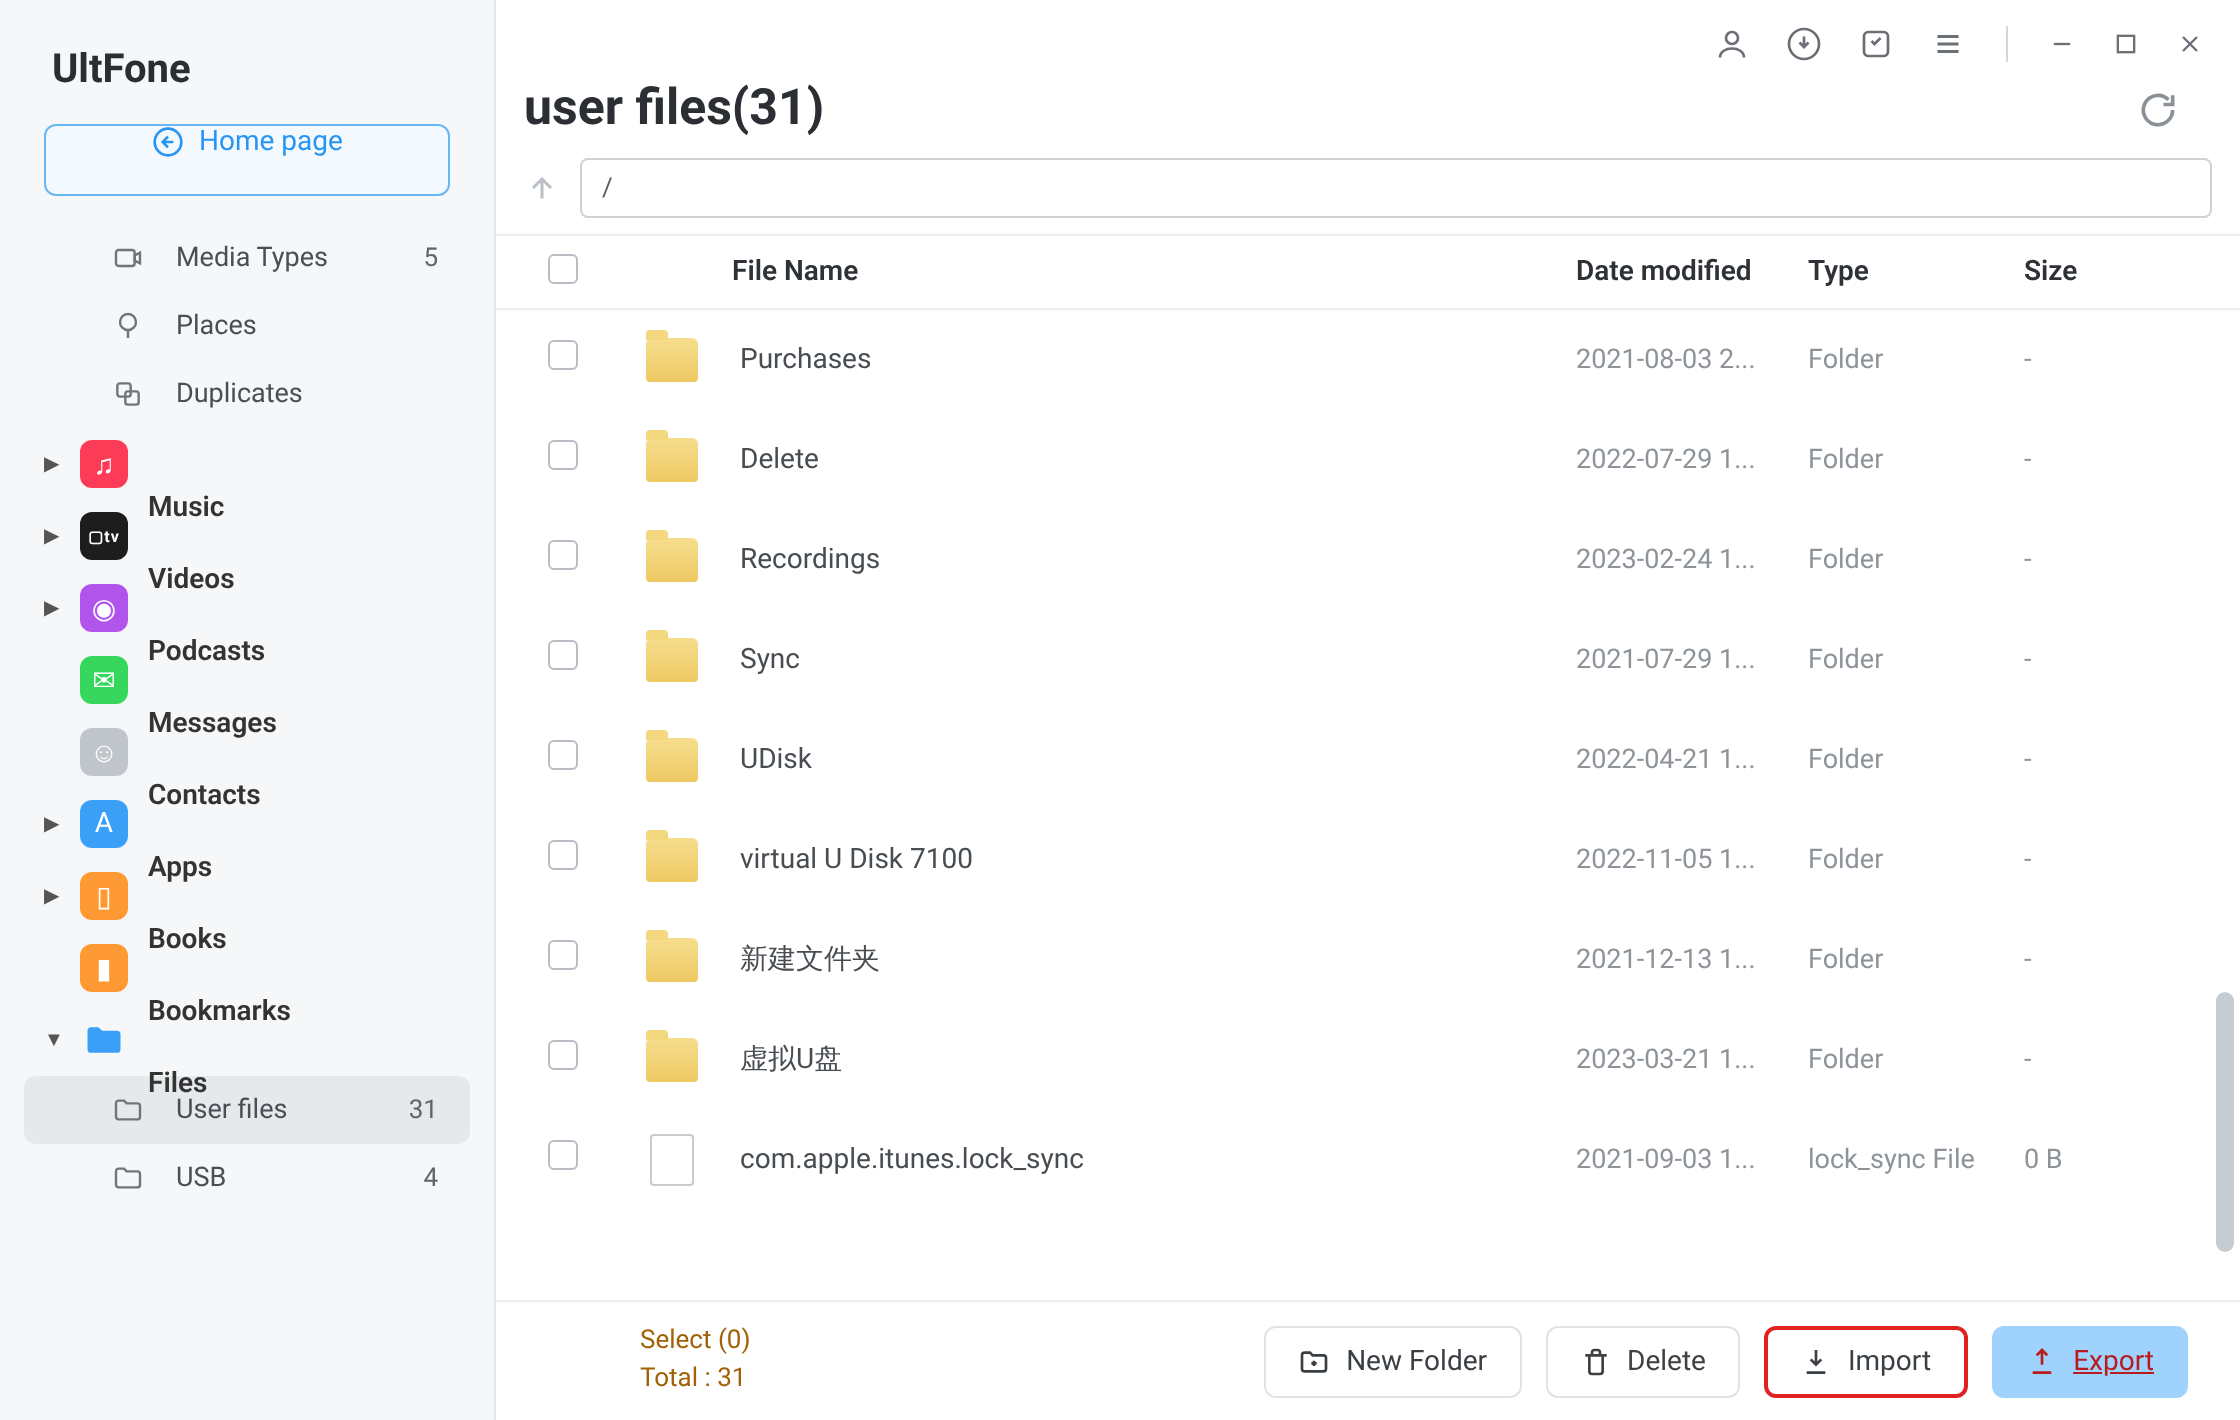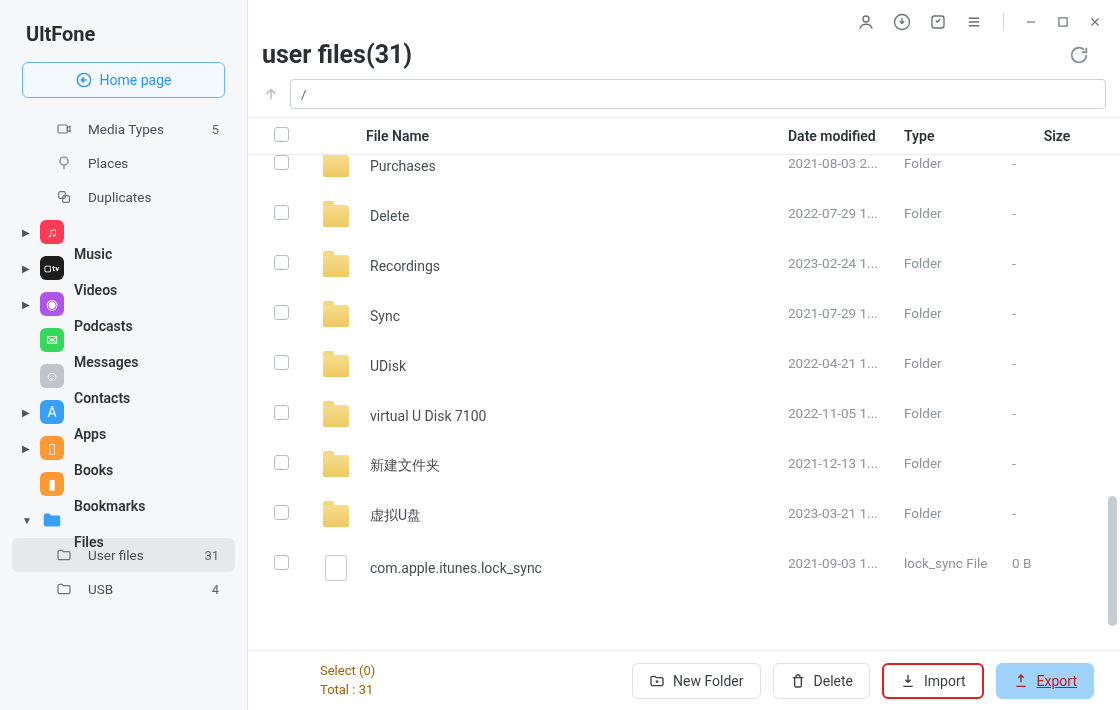--- a/index.html
+++ b/index.html
@@ -1,20 +1,20 @@
 <!DOCTYPE html>
 <html><head>
 <meta charset="utf-8">
 <style>
 * { margin: 0; padding: 0; box-sizing: border-box; font-family: -apple-system, BlinkMacSystemFont, "Segoe UI", Roboto, Arial, sans-serif; }
 body { width: 1120px; height: 710px; background: #fff; overflow: hidden; }
 .app { display: flex; height: 100%; }
 .sidebar { width: 248px; background: #f5f7f9; border-right: 1px solid #e5e7ea; display: flex; flex-direction: column; padding: 0; }
 .logo { font-size: 20px; font-weight: 700; color: #2a2e33; padding: 22px 24px 16px 26px; }
-.home-btn { margin: 0 22px 12px 22px; height: 36px; border: 1px solid #68b7f5; border-radius: 6px; background: #f3f9ff; color: #2895f3; display: flex; align-items: center; justify-content: center; gap: 8px; font-size: 14px; cursor: pointer; }
+.home-btn { margin: 0 22px 12px 22px; height: 36px; border: 1px solid #68b7f5; border-radius: 6px; background: #f3f9ff; color: #2895f3; display: flex; align-items: flex-start; justify-content: center; gap: 8px; font-size: 14px; cursor: pointer; }
 .sidebar-list { flex: 1; overflow-y: auto; padding: 2px 12px 20px 12px; }
 .sidebar-row { display: flex; align-items: center; height: 36px; padding: 0 8px 0 10px; border-radius: 6px; font-size: 14px; color: #333; cursor: pointer; }
 .sidebar-row.sub { padding-left: 46px; height: 34px; font-size: 13.5px; color: #4a4f55; }
 .sidebar-row.active { background: #e6e9ec; }
 .sidebar-row .caret { width: 12px; font-size: 10px; color: #555; margin-right: 6px; }
 .sidebar-row .caret.hidden { visibility: hidden; }
 .sidebar-row .icon-wrap { width: 24px; height: 24px; border-radius: 6px; display: flex; align-items: center; justify-content: center; margin-right: 10px; font-size: 14px; color: #fff; }
 .sidebar-row .count { margin-left: auto; color: #5e656c; font-size: 13px; padding-right: 8px; }
 .sidebar-row.bold .label { font-weight: 600; margin-top: 44px; }
 .sidebar-row.sub.simple { padding-left: 44px; }
@@ -28,23 +28,23 @@
 .refresh-btn { margin-left: auto; color: #8a9097; cursor: pointer; }
 .path-row { display: flex; align-items: center; gap: 10px; padding: 0 14px 8px 14px; }
 .path-up { color: #b9bfc5; cursor: pointer; }
 .path-input { flex: 1; height: 30px; border: 1.5px solid #cdd2d7; border-radius: 4px; padding: 0 10px; font-size: 13px; color: #5c6167; outline: none; }
 .table-header { display: flex; align-items: center; height: 38px; border-top: 1px solid #eceff2; border-bottom: 1px solid #eceff2; padding: 0 18px 0 26px; font-size: 14px; font-weight: 600; color: #2e3237; }
 .col-chk { width: 44px; }
 .col-icon-name { flex: 1; display: flex; align-items: center; }
 .col-name-header { padding-left: 48px; }
 .col-date { width: 116px; }
 .col-type { width: 108px; }
-.col-size { width: 90px; text-align: center; }
+.col-size { width: 90px; }
 .rows { flex: 1; overflow-y: auto; }
-.file-row { display: flex; align-items: flex-start; height: 50px; padding: 0 18px 0 26px; font-size: 14px; color: #444; border-bottom: 1px solid transparent; }
+.file-row { display: flex; align-items: center; height: 50px; padding: 0 18px 0 26px; font-size: 14px; color: #444; border-bottom: 1px solid transparent; }
 .file-row .chk { width: 44px; }
 .file-row .icon-name { flex: 1; display: flex; align-items: center; gap: 16px; }
 .folder-icon { width: 26px; height: 22px; background: linear-gradient(#f6dd8e,#eec963); border-radius: 3px 3px 2px 2px; position: relative; }
 .folder-icon::before { content:""; position:absolute; top:-4px; left:0; width:11px; height:5px; background:#f4d880; border-radius:2px 2px 0 0; }
 .file-icon { width: 22px; height: 26px; border: 1.5px solid #c7ccd1; border-radius: 2px; background: #fff; position: relative; }
 .file-row .fname { color: #484d52; }
 .file-row .date { width: 116px; color: #8d9399; font-size: 13.5px; white-space:nowrap; overflow:hidden; text-overflow:ellipsis; }
 .file-row .type { width: 108px; color: #8d9399; font-size: 13.5px; }
 .file-row .size { width: 90px; color: #8d9399; font-size: 13.5px; }
 input[type=checkbox] { width: 15px; height: 15px; border: 1.5px solid #b7bdc3; border-radius: 3px; appearance: none; cursor: pointer; }

